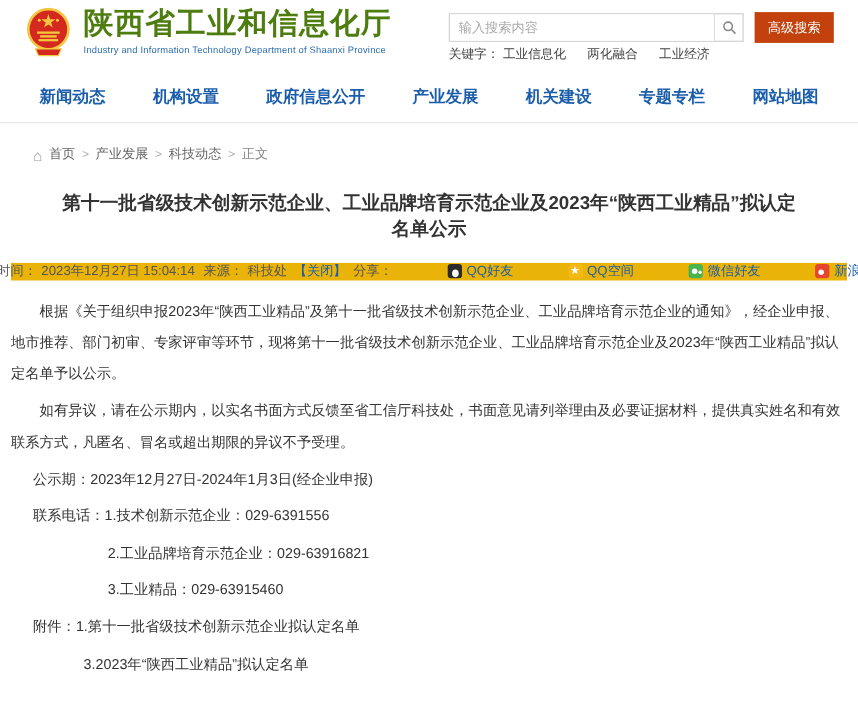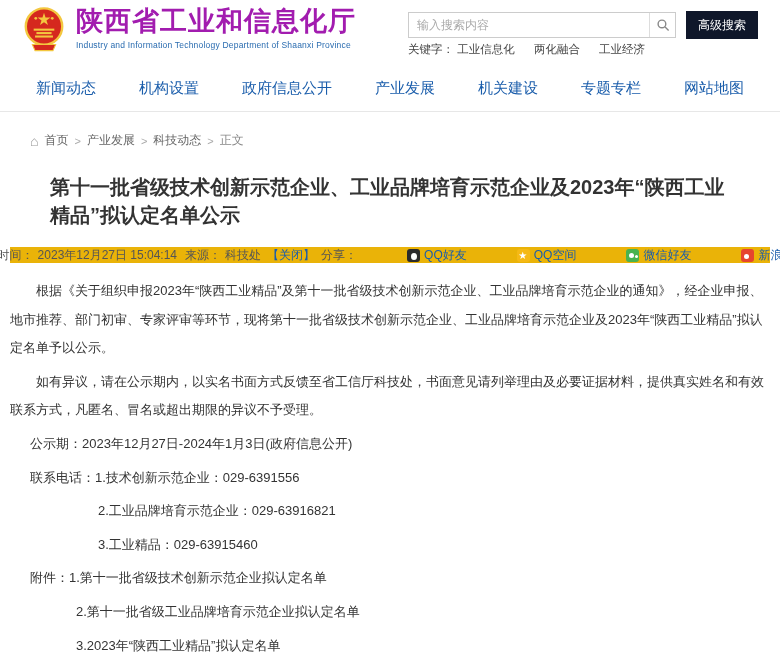--- a/index.html
+++ b/index.html
@@ -7,47 +7,47 @@
   body {
     width:780px; height:657px; margin:0 auto; position:relative;
     font-family:"Liberation Sans","DejaVu Sans",sans-serif;
     color:#333; overflow:hidden;
   }
 
   
   .header { position:relative; height:64px; background:#fff; }
   .logo-wrap { position:absolute; left:22px; top:5px; display:flex; align-items:flex-start; cursor:pointer; }
   .emblem { width:44px; height:50px; margin-right:10px; }
-  .site-title { color:#a21caf; font-size:27px; font-weight:bold; letter-spacing:1px; line-height:1.1; margin-top:2px;}
+  .site-title { color:#4d7c0f; font-size:27px; font-weight:bold; letter-spacing:1px; line-height:1.1; margin-top:2px;}
   .site-sub { color:#2a6cb0; font-size:8.5px; margin-top:3px; letter-spacing:.2px; }
 
   .search-wrap { position:absolute; right:20px; top:11px; width:352px; }
   .search-row { display:flex; align-items:center; }
   .search-box { position:relative; width:268px; height:26px; border:1px solid #ccc; background:#fff; display:flex; align-items:center; }
   .search-input { border:none; outline:none; flex:1; height:24px; padding:0 6px 0 8px; font-size:12px; color:#333;
     font-family:"Liberation Sans","DejaVu Sans",sans-serif; }
   .search-input::placeholder { color:#aaa; }
   .search-btn-ico { width:26px; height:24px; border-left:1px solid #ddd; display:flex; align-items:center; justify-content:center; cursor:pointer; }
-  .adv-btn { margin-left:10px; width:72px; height:28px; background:#0f172a; color:#fff; font-size:12px;
+  .adv-btn { margin-left:10px; width:72px; height:28px; background:#c2410c; color:#fff; font-size:12px;
     border:none; cursor:pointer; font-family:inherit; }
   .kw-row { margin-top:3px; font-size:11.5px; color:#444; }
   .kw-row a { color:#444; text-decoration:none; margin-right:16px; cursor:pointer; }
 
   
   .nav { display:flex; justify-content:space-between; padding:15px 36px 13px; border-bottom:1px solid #e7e7e7; background:#fff; }
-  .nav-item { color:#1a5dab; font-size:15px; font-weight:normal; text-decoration:none; cursor:pointer; }
+  .nav-item { color:#1a5dab; font-size:15px; font-weight:bold; text-decoration:none; cursor:pointer; }
 
   
   .main { padding:0 10px; }
   .breadcrumb { margin:20px 0 0 20px; font-size:12px; color:#888; display:flex; align-items:center; gap:6px; }
   .breadcrumb .home-ico { font-size:14px; color:#999; line-height:1; }
   .breadcrumb a { color:#666; text-decoration:none; cursor:pointer; }
   .breadcrumb .sep { color:#aaa; font-size:11px; }
 
-  .art-title { text-align:left; font-size:20px; font-weight:bold; color:#333; margin:24px 40px 18px; line-height:1.4; }
+  .art-title { text-align:center; font-size:17px; font-weight:bold; color:#333; margin:24px 40px 18px; line-height:1.4; }
 
   .meta-bar { background:#eab308; height:16px; display:flex; align-items:center; justify-content:center;
     font-size:12px; color:#555; gap:4px; white-space:nowrap; }
   .meta-bar .blue-link { color:#1a5dab; text-decoration:none; cursor:pointer; margin:0 2px; }
   .share-link { color:#1a5dab; text-decoration:none; cursor:pointer; display:inline-flex; align-items:center; margin-left:8px;padding-left:38px; }
   .s-icon { display:inline-block; width:13px; height:13px; border-radius:3px; margin-right:4px; position:relative; }
   .qq-icon { background:#2b2b2b; }
   .qq-icon::after { content:""; position:absolute; left:3.5px; top:4.5px; width:6px; height:7px; border-radius:50%; background:#fff; }
   .qzone-icon { background:#f5b915; }
   .qzone-icon::after { content:"★"; position:absolute; left:1.5px; top:0px; font-size:10px; color:#fff; line-height:13px; }
@@ -155,22 +155,21 @@
     </a>
     <a class="share-link">
       <span class="s-icon weibo-icon"></span>
       <span>新浪微博</span>
     </a>
   </div>
 
   <div class="art-body">
     <p class="p-indent">根据《关于组织申报2023年“陕西工业精品”及第十一批省级技术创新示范企业、工业品牌培育示范企业的通知》，经企业申报、地市推荐、部门初审、专家评审等环节，现将第十一批省级技术创新示范企业、工业品牌培育示范企业及2023年“陕西工业精品”拟认定名单予以公示。</p>
     <p class="p-indent">如有异议，请在公示期内，以实名书面方式反馈至省工信厅科技处，书面意见请列举理由及必要证据材料，提供真实姓名和有效联系方式，凡匿名、冒名或超出期限的异议不予受理。</p>
-    <p class="p-l1">公示期：2023年12月27日-2024年1月3日(政府信息公开)</p>
+    <p class="p-l1">公示期：2023年12月27日-2024年1月3日(经企业申报)</p>
     <p class="p-l1">联系电话：1.技术创新示范企业：029-6391556</p>
     <p class="p-l2">2.工业品牌培育示范企业：029-63916821</p>
     <p class="p-l2">3.工业精品：029-63915460</p>
     <p class="p-l1">附件：1.第十一批省级技术创新示范企业拟认定名单</p>
-    <p class="p-l3">2.第十一批省级工业品牌培育示范企业拟认定名单</p>
     <p class="p-l3">3.2023年“陕西工业精品”拟认定名单</p>
   </div>
 
 </div>
 
 </body></html>

